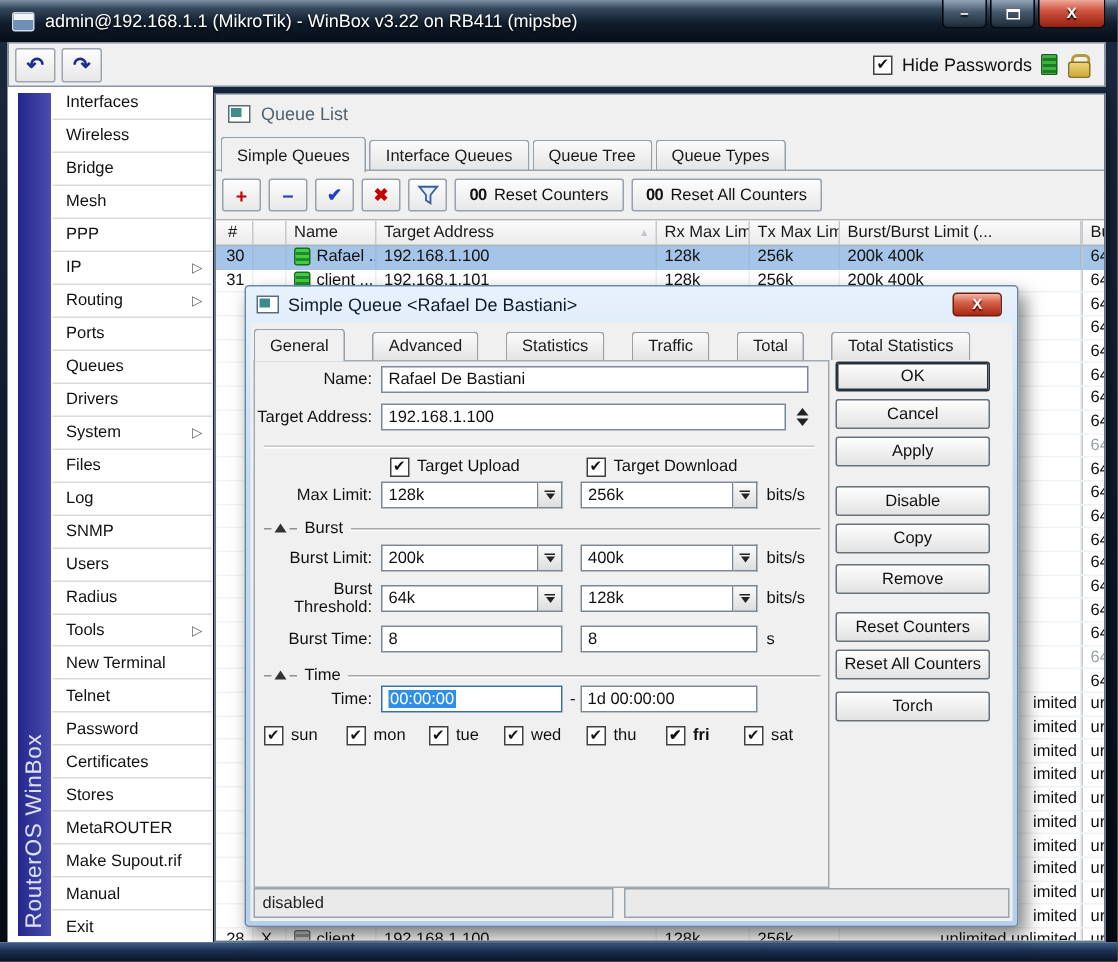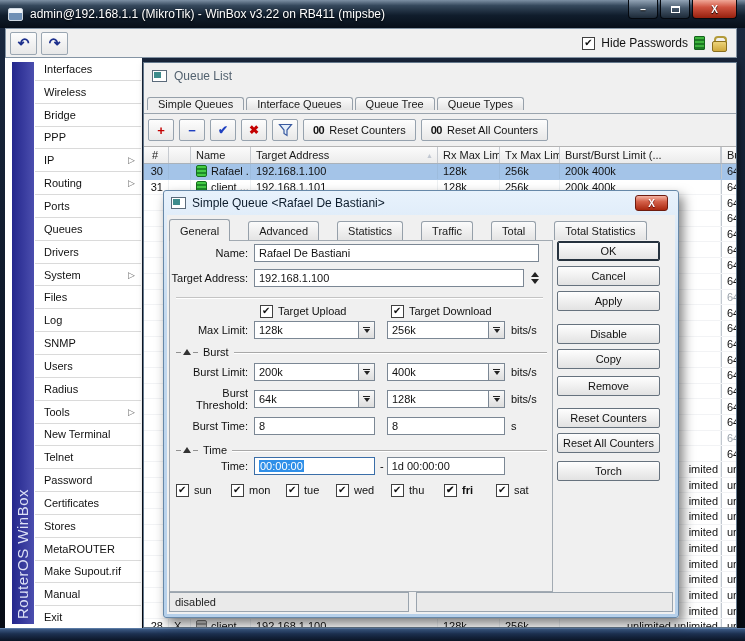--- a/index.html
+++ b/index.html
@@ -54,21 +54,21 @@
   .submenu-arrow { margin-left:auto; font-size:9px; color:#6a6a6a; }
 
   
   .qwindow { position:absolute; left:143px; top:62px; width:594px; height:566px;
     background:#f0f0f0; border:1px solid #64788c; display:flex; flex-direction:column; overflow:hidden;
     box-shadow:2px 2px 6px rgba(0,0,0,.5); }
   .qw-title { height:26px; display:flex; align-items:center; padding-left:8px; gap:7px;
     color:#52616f; font-size:12px; }
   .doc-icon { width:15px; height:12px; border:1px solid #5a6a7a; background:#fff; position:relative; flex:none; }
   .doc-icon::after { content:""; position:absolute; left:1px; top:1px; width:7px; height:6px; background:#3e8c8c; }
-  .tabs { display:flex; padding-left:3px; gap:2px; height:25px; position:relative;align-items:center; }
+  .tabs { display:flex; padding-left:3px; gap:2px; height:25px; position:relative; }
   .tab { padding:0 10px; display:flex; align-items:center; font-size:11px; color:#1a1a1a;
     background:linear-gradient(180deg,#fbfbfb,#e4e4e4); border:1px solid #96a0aa; border-bottom:none;
     border-radius:3px 3px 0 0; margin-top:4px; }
   .tab.active { background:#f0f0f0; margin-top:2px; position:relative; z-index:3; margin-bottom:-1px; }
   .qw-tabs-underline { height:0; border-bottom:1px solid #9aa4ae; margin-top:-1px; position:relative; z-index:1; }
 
   .qw-toolbar { height:32px; display:flex; align-items:center; gap:5px; padding-left:4px; }
   .tbtn { height:22px; min-width:26px; border:1px solid #96a2ae; border-radius:2px;
     background:linear-gradient(180deg,#fdfdfd,#e8e8e8); display:flex; align-items:center; justify-content:center;
     font-size:13px; font-weight:bold; }
@@ -201,20 +201,23 @@
       <div class="menu-item">
           <span>Interfaces</span>
         </div>
       <div class="menu-item">
           <span>Wireless</span>
         </div>
       <div class="menu-item">
           <span>Bridge</span>
         </div>
       <div class="menu-item">
+          <span>Mesh</span>
+        </div>
+      <div class="menu-item">
           <span>PPP</span>
         </div>
       <div class="menu-item">
           <span>IP</span>
           <span class="submenu-arrow">▷</span>
         </div>
       <div class="menu-item">
           <span>Routing</span>
           <span class="submenu-arrow">▷</span>
         </div>

